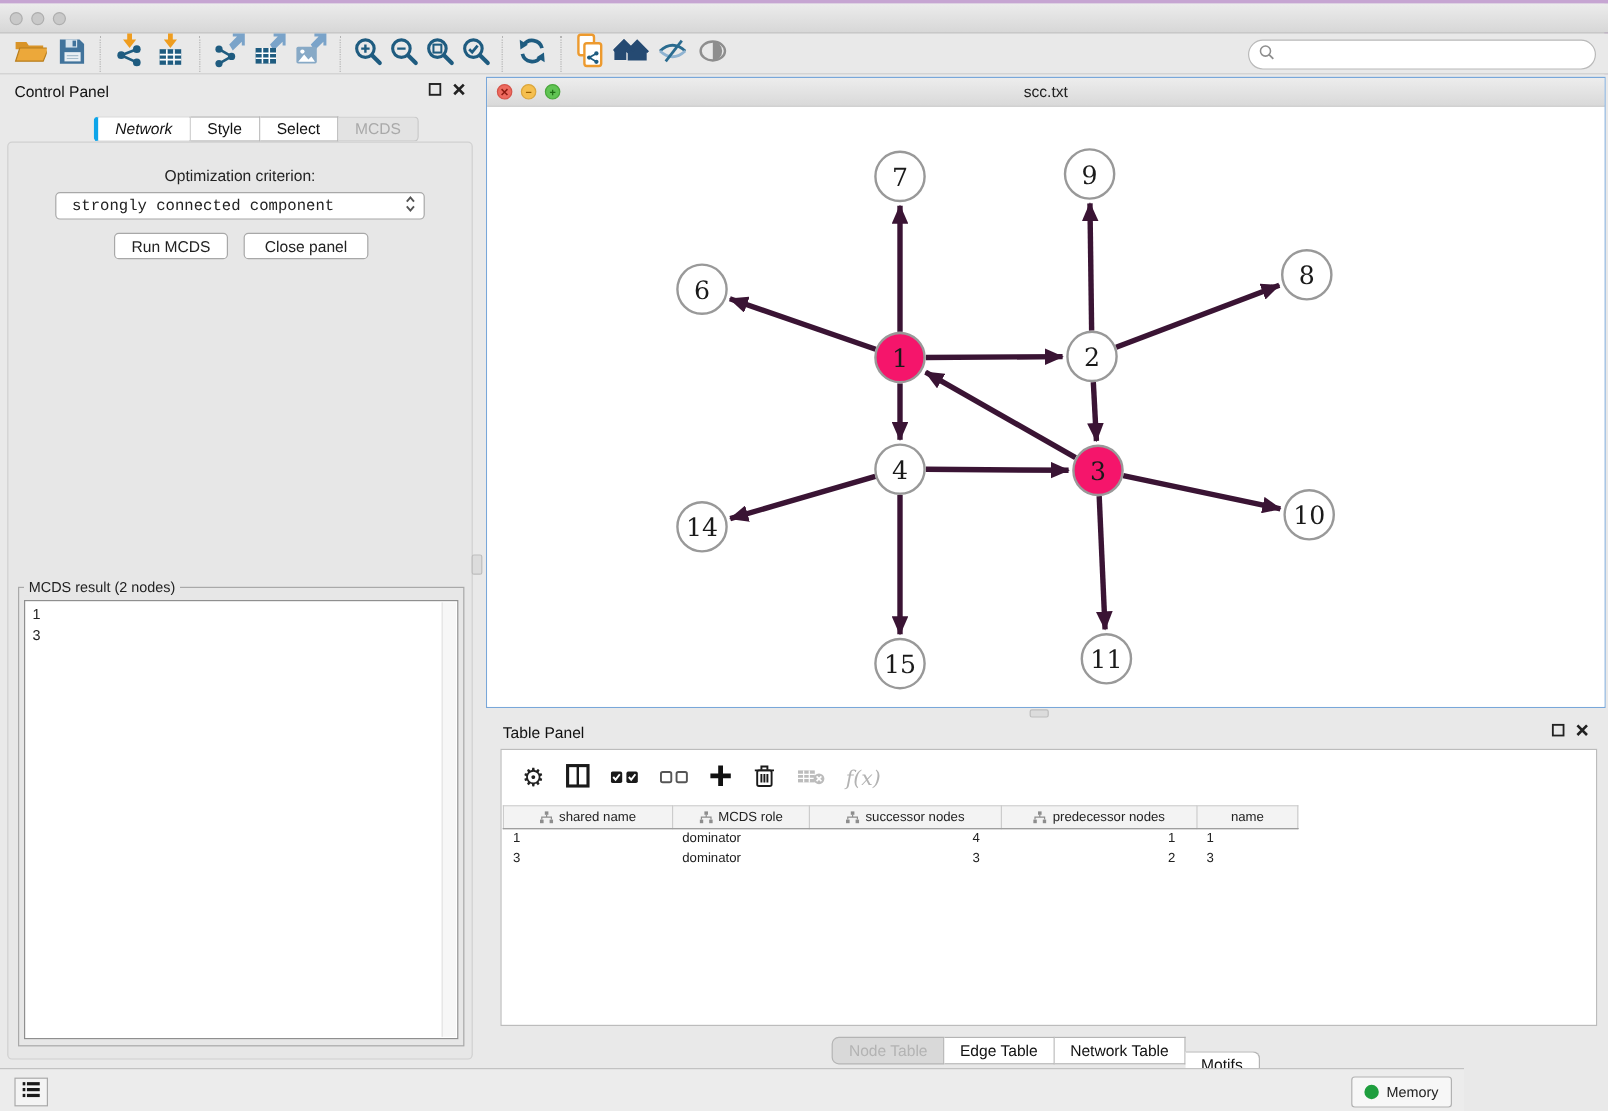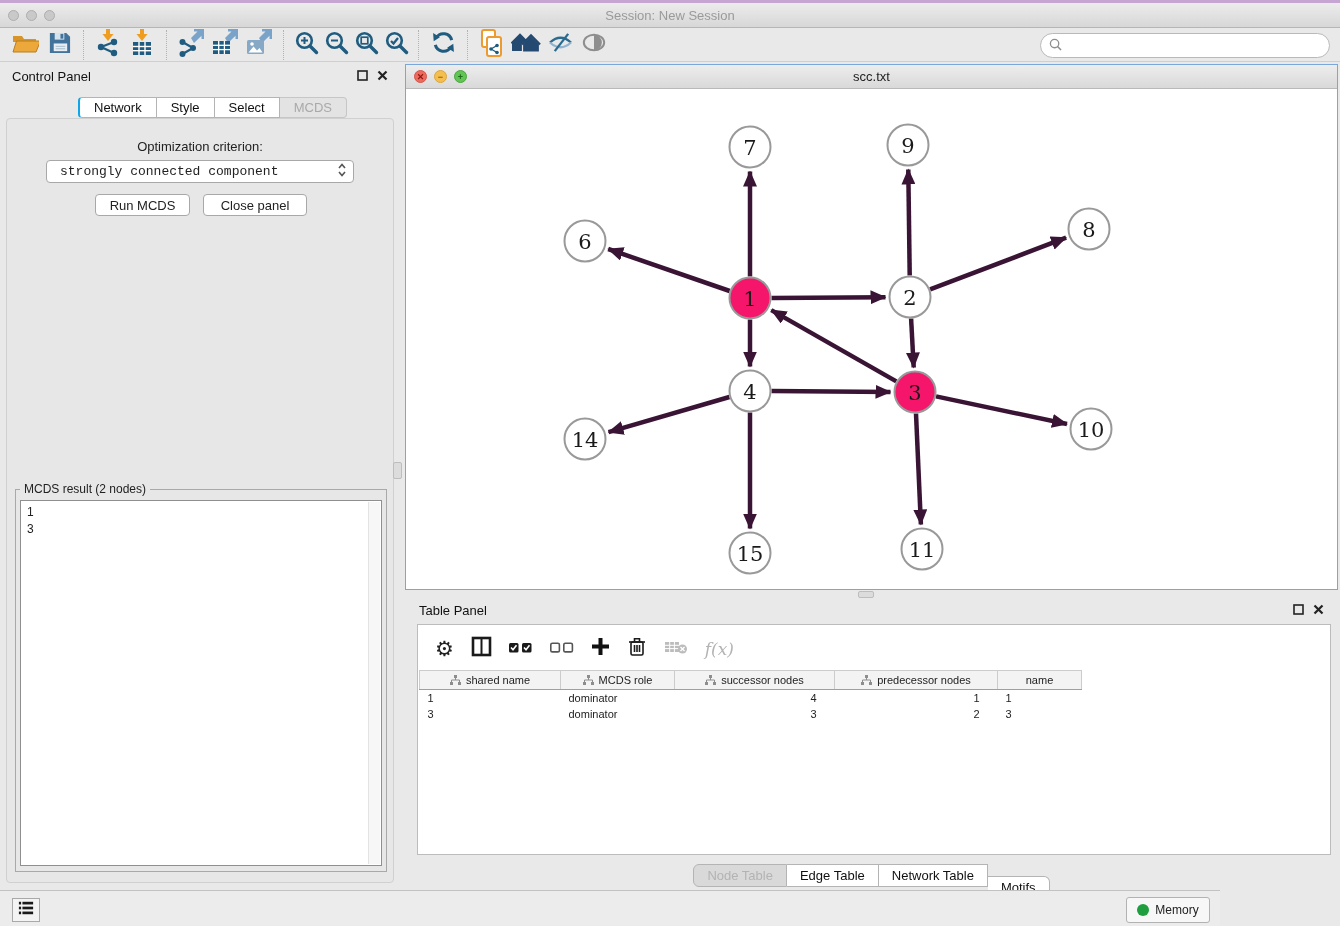--- a/index.html
+++ b/index.html
@@ -28,21 +28,21 @@
   .search-wrap input { border:none; outline:none; flex:1; font-size:13px; background:transparent; margin-left:5px; height:20px; }
 
   
   .control-panel { left:0; top:62px; width:400px; height:828px; }
   .cp-header { height:28px; display:flex; align-items:center; padding:0 12px; }
   .panel-title { font-size:13px; color:#111; }
   .panel-hdr-icons { margin-left:auto; display:flex; gap:9px; align-items:center; }
   .cp-tabs { position:absolute; left:78px; top:35px; display:flex; }
   .cp-tab { height:21px; padding:0 14px; font-size:13px; background:#fff; border:1px solid #b4b4b4;
     border-left:none; display:flex; align-items:center; color:#111; }
-  .cp-tab:first-child { border-left:2px solid #0ea5e9; border-radius:4px 0 0 4px; }
+  .cp-tab:first-child { border-left:4px solid #0ea5e9; border-radius:4px 0 0 4px;font-style:italic; }
   .cp-tab.active { background:#e3e3e3; color:#a9a9a9; border-color:#c6c6c6; border-radius:0 4px 4px 0; }
   .cp-body { position:absolute; left:6px; top:56px; width:388px; height:765px;
     background:#e7e7e7; border:1px solid #d0d0d0; border-radius:4px; }
   .opt-label { position:absolute; left:0; width:100%; top:20px; text-align:center; font-size:13px; }
   .criterion-select { position:absolute; left:39px; top:41px; width:308px; height:23px; background:#fff;
     border:1px solid #a8a8a8; border-radius:4px; display:flex; align-items:center; font-size:13px; padding-left:13px;font-family:Liberation Mono, monospace; }
   .stepper { margin-left:auto; margin-right:6px; }
   .cp-btn { position:absolute; top:75px; height:22px; background:#fff; border:1px solid #a8a8a8;
     border-radius:4px; font-size:13px; display:flex; align-items:center; justify-content:center; }
   .run-btn { left:88px; width:95px; }
@@ -104,21 +104,20 @@
 
 <div class="abs purple-top"></div>
 <div class="abs purple-right"></div>
 
 <div class="abs titlebar">
   <div class="traffic">
     <div class="tl-dot"></div>
     <div class="tl-dot"></div>
     <div class="tl-dot"></div>
   </div>
-  <div class="win-title">Session: New Session</div>
 </div>
 
 <div class="abs toolbar">
   <div class="tb-btn">
     <span><svg width="28" height="24" viewBox="0 0 28 24">
           <path d="M2 5h9l2 3h12v3H2z" fill="#d99428"></path>
           <path d="M2 21l3.5-11h24L25 21z" fill="#eca83a" stroke="#b87e1e" stroke-width="1"></path>
         </svg></span>
   </div>
   <div class="tb-btn">

